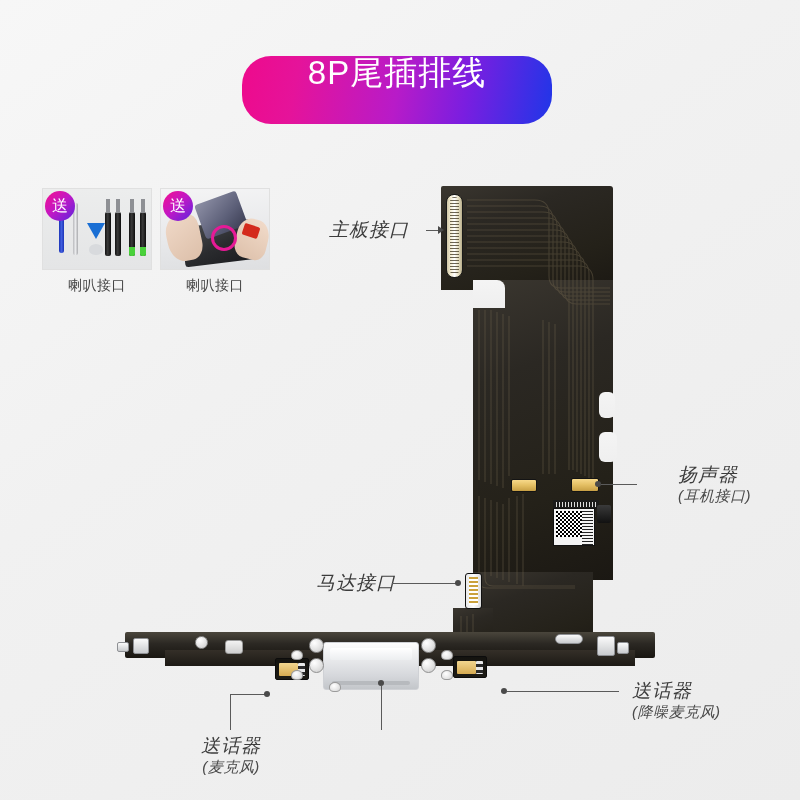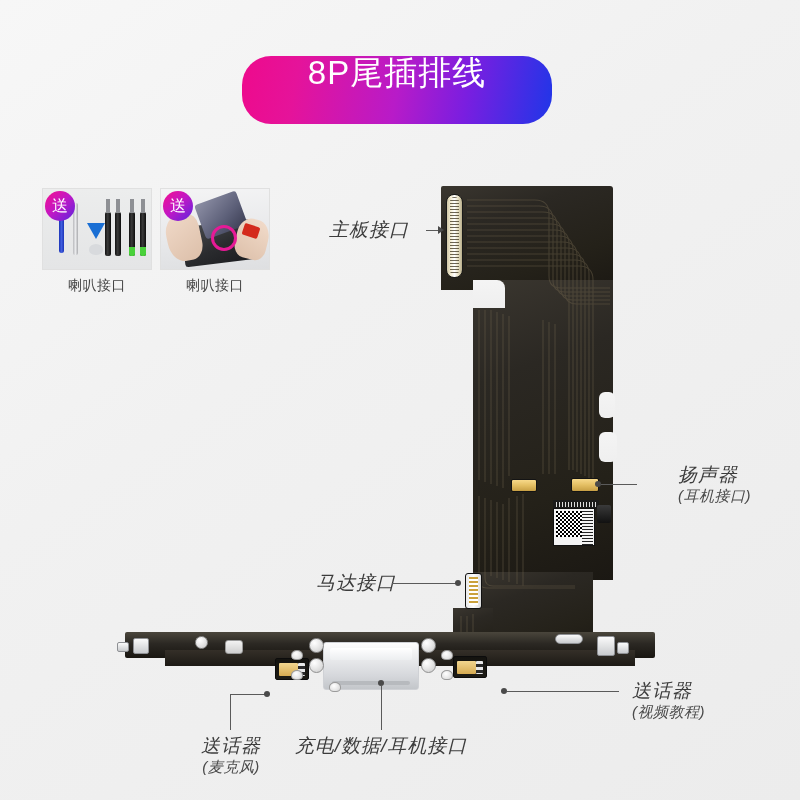--- a/index.html
+++ b/index.html
@@ -716,30 +716,27 @@
   <div class="callout" style="left:292px; top:571px;margin-left:24px;">
     <span>马达接口</span>
   </div>
   <div class="leader h" style="left:392px; top:583px; width:64px;"></div>
   <div class="dot" style="left:455px; top:580px;"></div>
 
   <div class="dot" style="left:501px; top:688px;"></div>
   <div class="leader h" style="left:507px; top:691px; width:112px;"></div>
   <div class="callout" style="left:632px; top:679px;">
     <span>送话器</span>
-    <span class="sub">(视频教程)</span>
+    <span class="sub">(降噪麦克风)</span>
   </div>
 
   <div class="dot" style="left:264px; top:691px;"></div>
   <div class="leader h" style="left:230px; top:694px; width:36px;"></div>
   <div class="leader v" style="left:230px; top:694px; height:36px;"></div>
   <div class="callout center" style="left:185px; top:734px; width:92px;">
     <span>送话器</span>
     <span class="sub">(麦克风)</span>
   </div>
 
   <div class="dot" style="left:378px; top:680px;"></div>
   <div class="leader v" style="left:381px; top:686px; height:44px;"></div>
-  <div class="callout center" style="left:286px; top:734px; width:190px;">
-    <span>充电/数据/耳机接口</span>
-  </div>
 
 </div>
 
 </body></html>

